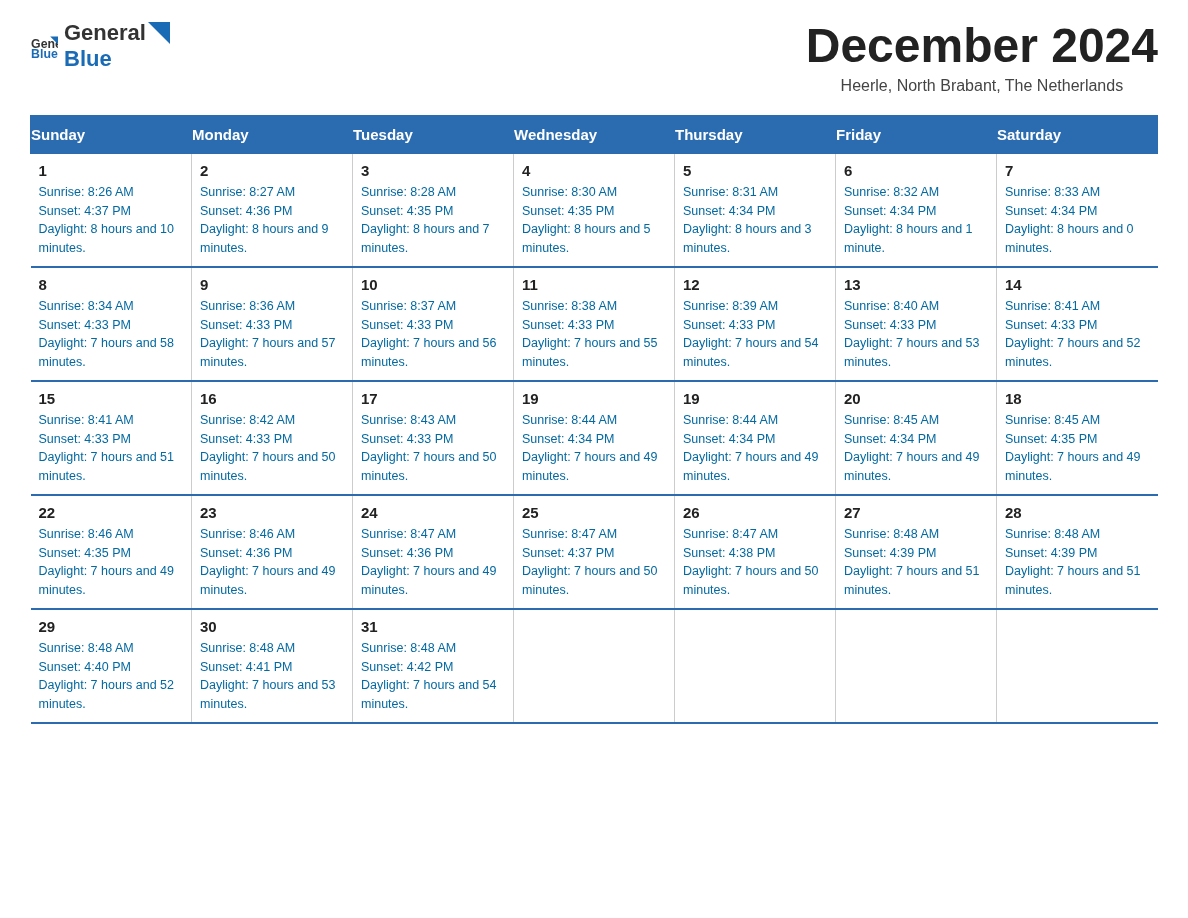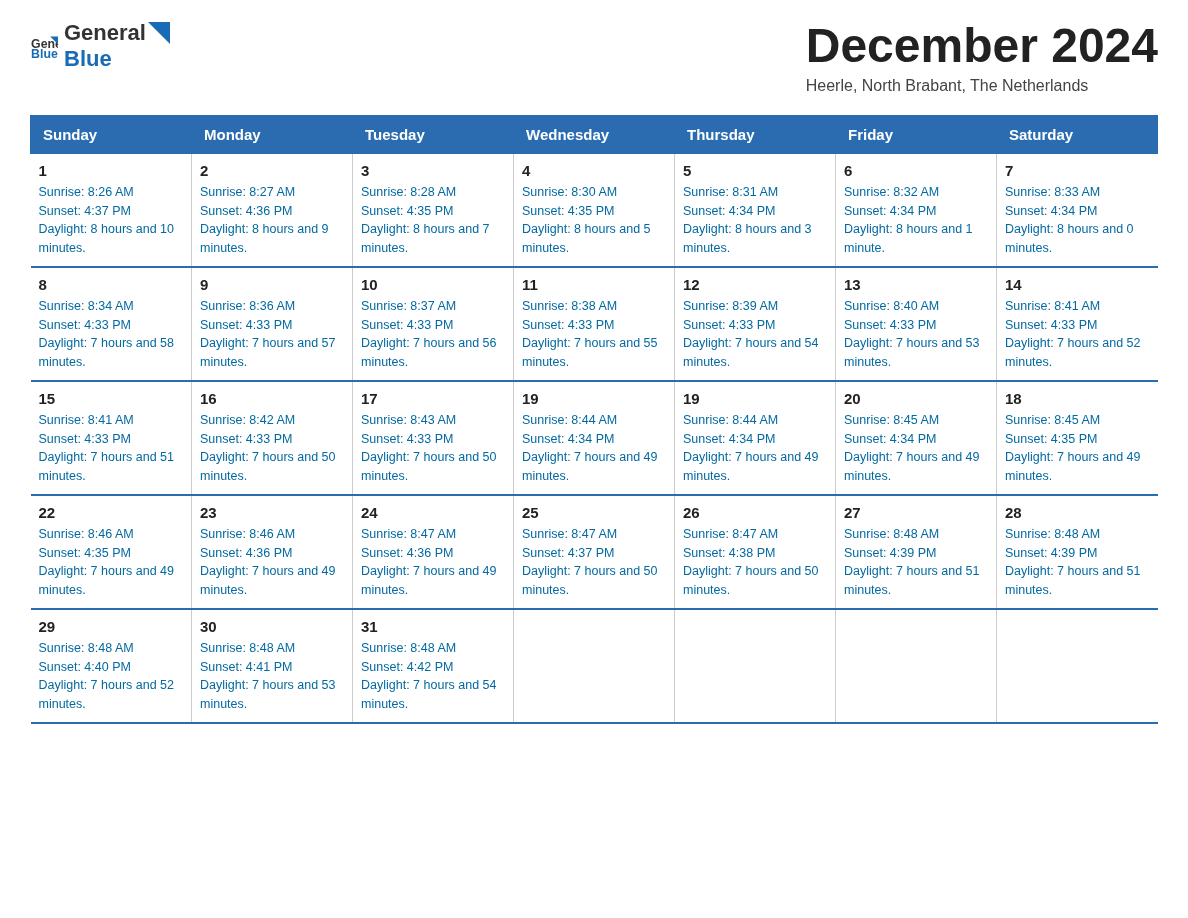--- a/index.html
+++ b/index.html
@@ -29,21 +29,21 @@
     .logo-text-blue {
       font-size: 22px;
       font-weight: bold;
       color: #1a6bb5;
     }
     .logo-icon {
       width: 28px;
       height: 28px;
     }
     .header-right {
-      text-align: left;
+      text-align: center;
     }
     .month-year {
       font-size: 48px;
       font-weight: bold;
       color: #222;
       line-height: 1.1;
     }
     .location {
       font-size: 16px;
       color: #444;
@@ -54,21 +54,21 @@
       border-collapse: collapse;
       table-layout: fixed;
     }
     thead tr {
       background-color: #2b6cb0;
     }
     thead th {
       color: #fff;
       font-size: 15px;
       font-weight: bold;
-      padding: 10px 12px;
+      padding: 10px 0;
       text-align: left;
       border: 1px solid #2b6cb0;
     }
     tbody tr {
       border-bottom: 2px solid #2b6cb0;
     }
     tbody td {
       vertical-align: top;
       padding: 8px 8px;
       font-size: 13px;

